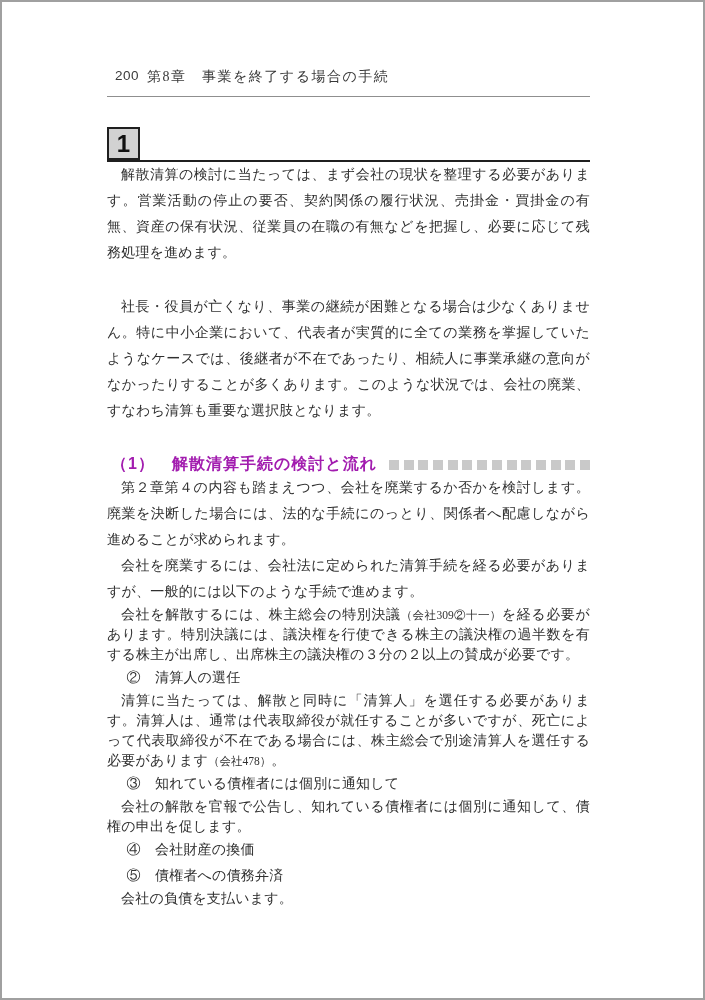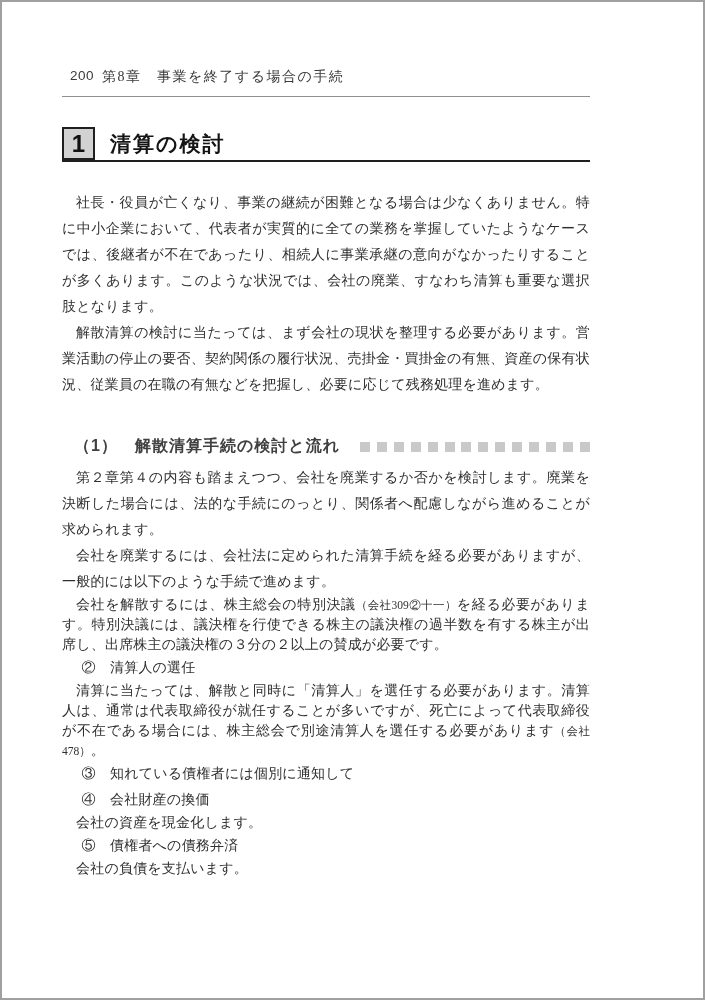--- a/index.html
+++ b/index.html
@@ -5,20 +5,21 @@
   html,body{margin:0;padding:0;background:#fff;}
   .page{
     position:relative;
     width:705px;height:1000px;
     box-sizing:border-box;
     border:2px solid var(--page-border,#a0a0a0);
     background:#fff;
     overflow:hidden;
     font-family:"Liberation Serif","DejaVu Serif",serif;
     color:var(--text,#303030);
+    padding-left:45px;
   }
   
   .header{
     margin:66px 113px 0 60px;
     padding-bottom:9px;
     border-bottom:1px solid var(--header-rule,#8f8f8f);
     position:relative;
     height:19px;
   }
   .page-number{
@@ -59,23 +60,23 @@
     font-size:14px;line-height:26px;letter-spacing:.2px;
     text-align:justify;text-indent:1em;
   }
   .body-p.first{margin-top:28px;}
   
   .subsection{
     margin-top:30px;
     display:flex;align-items:center;
   }
   .subsection-title{
-    margin:8px;padding-left:4px;
+    margin:0;padding-left:4px;
     font-family:"Liberation Sans","DejaVu Sans",sans-serif;
-    font-weight:bold;font-size:16px;letter-spacing:1px;color:#404040;
+    font-weight:bold;font-size:16px;letter-spacing:1px;color:#a21caf;
     white-space:nowrap;
   }
   .squares{
     flex:1;display:flex;justify-content:space-between;
     margin-left:12px;align-items:center;
   }
   .sq{width:10px;height:10px;background:var(--square,#c9c9c9);display:block;}
   .after-sub{}
   
   .item-head{
@@ -93,27 +94,26 @@
 
 <div class="page">
 
   <header class="header">
     <span class="page-number">200</span>
     <span class="chapter-title">第8章　事業を終了する場合の手続</span>
   </header>
 
   <div class="section-heading">
     <span class="num-box">1</span>
-    <h1 class="section-title">清算の検討</h1>
   </div>
 
   <div class="content">
 
+    <p class="body-p">解散清算の検討に当たっては、まず会社の現状を整理する必要があります。営業活動の停止の要否、契約関係の履行状況、売掛金・買掛金の有無、資産の保有状況、従業員の在職の有無などを把握し、必要に応じて残務処理を進めます。</p>
     <p class="body-p first">社長・役員が亡くなり、事業の継続が困難となる場合は少なくありません。特に中小企業において、代表者が実質的に全ての業務を掌握していたようなケースでは、後継者が不在であったり、相続人に事業承継の意向がなかったりすることが多くあります。このような状況では、会社の廃業、すなわち清算も重要な選択肢となります。</p>
-    <p class="body-p">解散清算の検討に当たっては、まず会社の現状を整理する必要があります。営業活動の停止の要否、契約関係の履行状況、売掛金・買掛金の有無、資産の保有状況、従業員の在職の有無などを把握し、必要に応じて残務処理を進めます。</p>
 
     <div class="subsection">
       <h2 class="subsection-title">（1）　解散清算手続の検討と流れ</h2>
       <div class="squares">
           <span class="sq"></span>
           <span class="sq"></span>
           <span class="sq"></span>
           <span class="sq"></span>
           <span class="sq"></span>
           <span class="sq"></span>
@@ -132,22 +132,22 @@
     <p class="body-p">会社を廃業するには、会社法に定められた清算手続を経る必要がありますが、一般的には以下のような手続で進めます。</p>
 
     <div class="list">
 
       <p class="item-body"><span>会社を解散するには、株主総会の特別決議</span><span class="ref">（会社309②十一）</span><span>を経る必要があります。特別決議には、議決権を行使できる株主の議決権の過半数を有する株主が出席し、出席株主の議決権の３分の２以上の賛成が必要です。</span></p>
 
       <p class="item-head">②　清算人の選任</p>
       <p class="item-body"><span>清算に当たっては、解散と同時に「清算人」を選任する必要があります。清算人は、通常は代表取締役が就任することが多いですが、死亡によって代表取締役が不在である場合には、株主総会で別途清算人を選任する必要があります</span><span class="ref">（会社478）</span><span>。</span></p>
 
       <p class="item-head">③　知れている債権者には個別に通知して</p>
+      <p class="item-body"><span>会社の解散を官報で公告し、知れている債権者には個別に通知して、債権の申出を促します。</span><span class="ref"></span><span></span></p>
 
       <p class="item-head">④　会社財産の換価</p>
-      <p class="item-body"><span>会社の資産を現金化します。</span><span class="ref"></span><span></span></p>
 
       <p class="item-head">⑤　債権者への債務弁済</p>
       <p class="item-body"><span>会社の負債を支払います。</span><span class="ref"></span><span></span></p>
 
     </div>
   </div>
 </div>
 
 </body></html>

